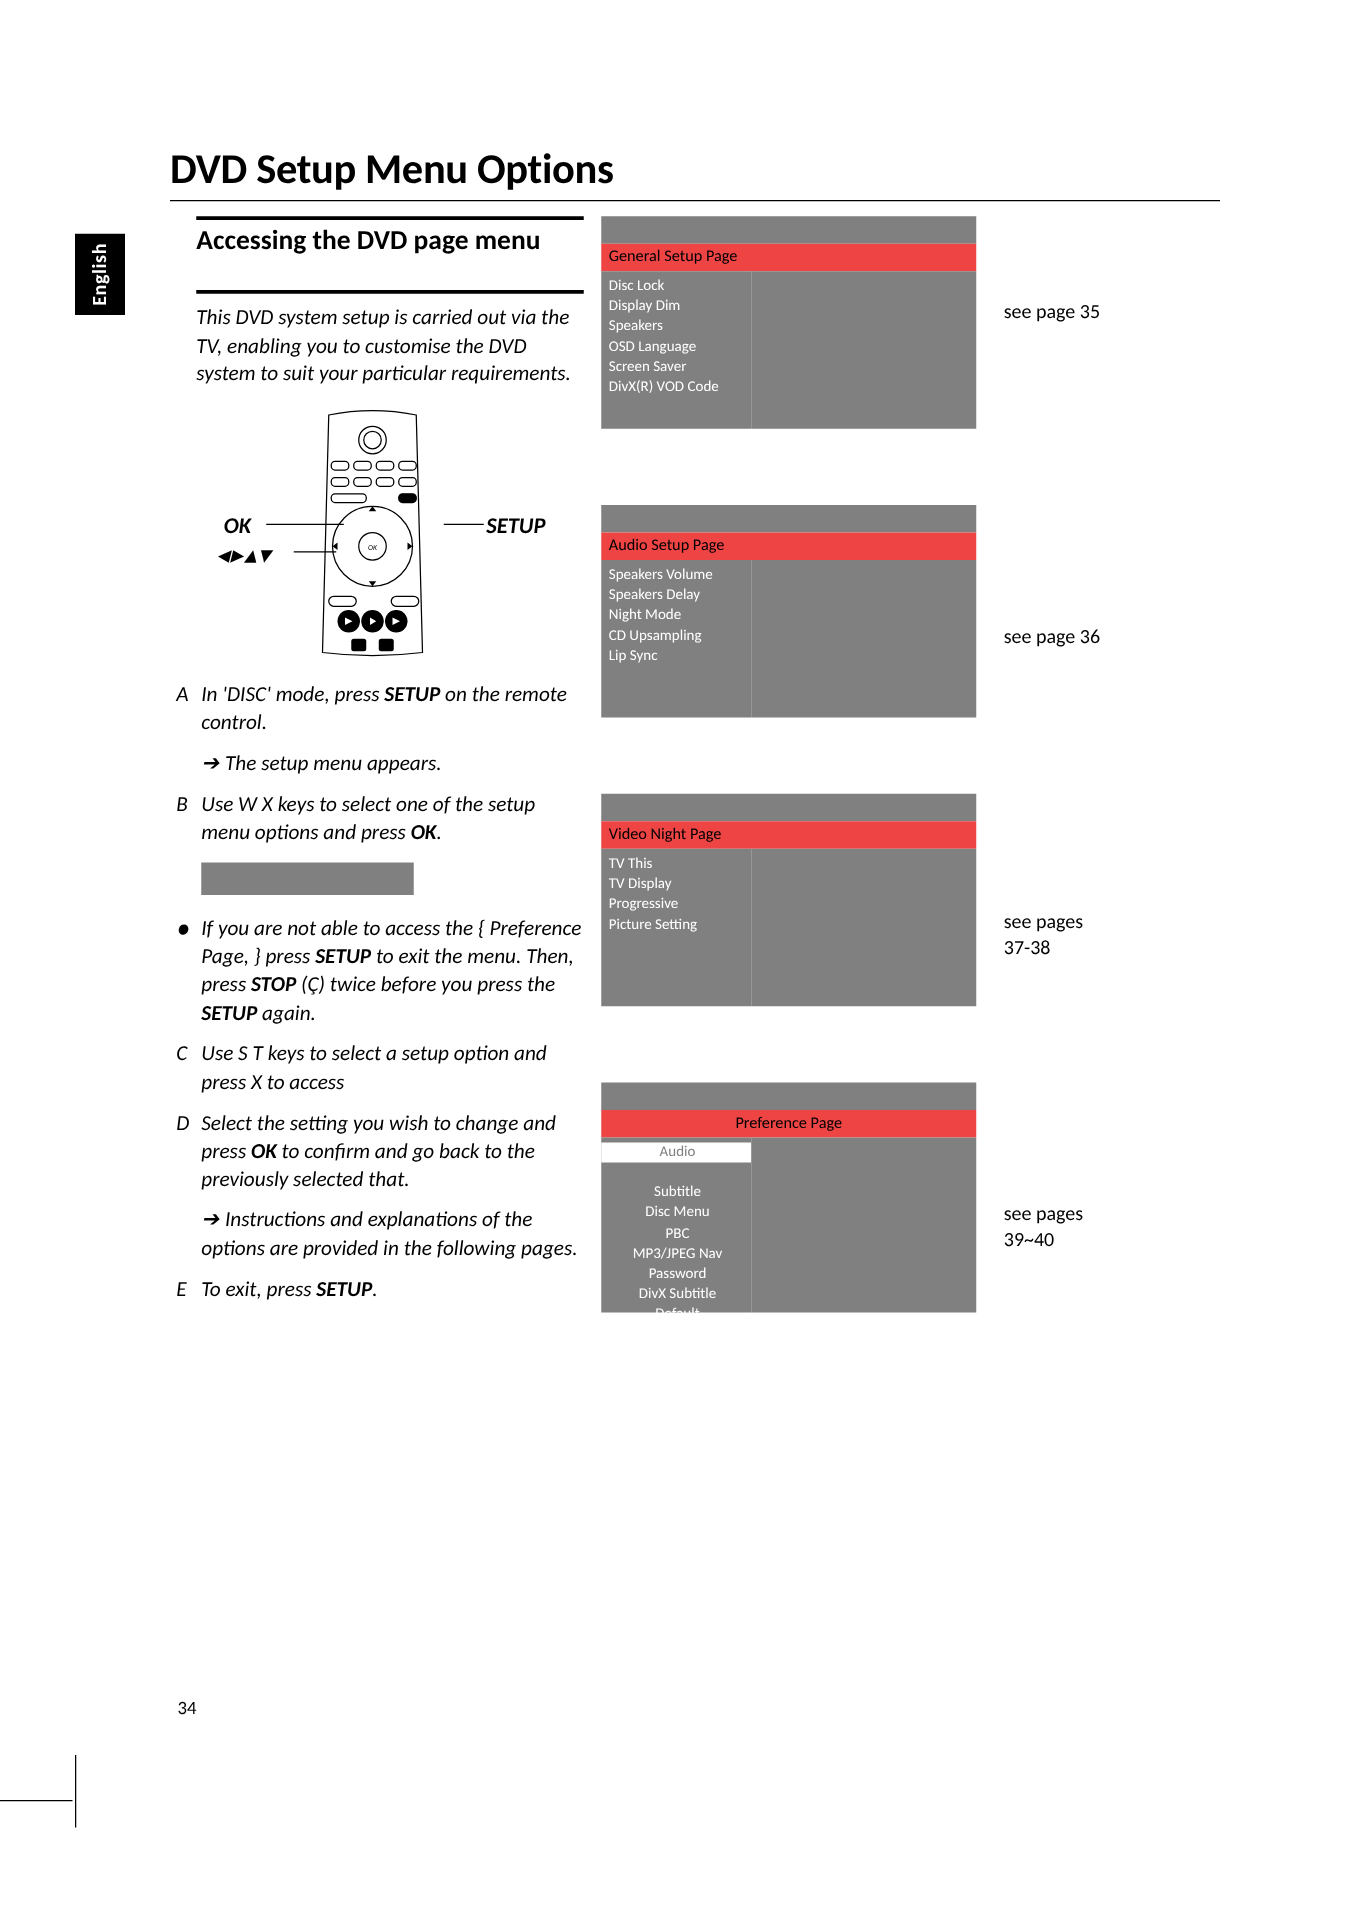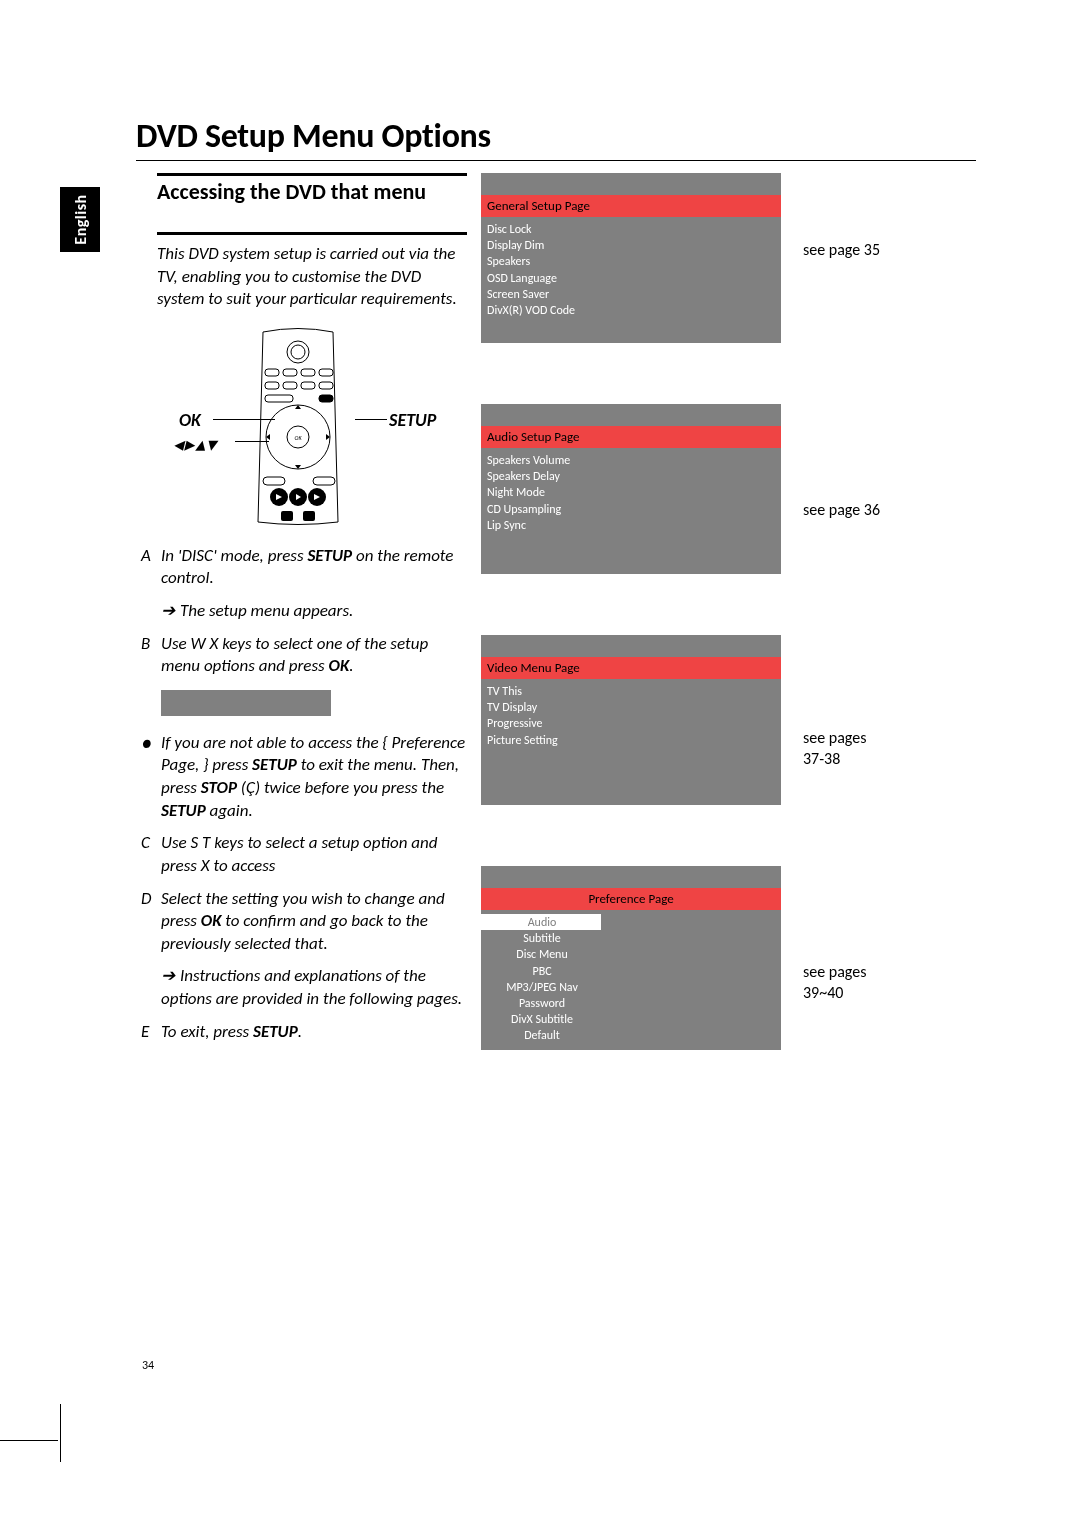--- a/index.html
+++ b/index.html
@@ -33,31 +33,31 @@
   .remote-svg { position: absolute; left: 102px; top: 0; }
   .label-ok { position: absolute; left: 38px; top: 82px; font-weight: bold; font-size: 18px; }
   .label-ok-line { position: absolute; left: 72px; top: 92px; width: 62px; height: 1px; background: #000; }
   .label-dirs { position: absolute; left: 32px; top: 104px; font-size: 20px; font-family: Arial, sans-serif; letter-spacing: 1px; }
   .label-dirs-line { position: absolute; left: 94px; top: 114px; width: 34px; height: 1px; background: #000; }
   .label-setup { position: absolute; left: 248px; top: 82px; font-weight: bold; font-size: 18px; }
   .label-setup-line { position: absolute; left: 214px; top: 92px; width: 32px; height: 1px; background: #000; }
 
   .mystery-box { width: 170px; height: 26px; background: #808080; margin: 12px 0 16px 20px; }
 
-  .page-num { position: absolute; left: 142px; top: 1358px; font-size: 12px; }
+  .page-num { position: absolute; left: 142px; top: 1358px; font-size: 15px; }
 
   
   .panel { position: absolute; width: 300px; }
   .panel .top-edge { height: 22px; background: #808080; }
   .panel .header-row { height: 22px; background: #808080; display: flex; }
   .panel .header-row .tab { background: #ef4444; color: #000; font-size: 13px; padding: 3px 6px 0 6px; height: 22px; flex: 1; border-right: 0; }
   .panel .body-row { display: flex; height: 126px; }
   .panel .body-row .items { width: 120px; background: #808080; color: #fff; font-size: 12px; line-height: 1.35; padding: 4px 4px 0 6px; }
   .panel .body-row .items span { display: block; white-space: nowrap; }
-  .panel .body-row .items .hilite { background: #fff; color: #808080; margin: 0 -4px 0 -6px; padding: 0 4px 0 6px; }
+  .panel .body-row .items .hilite { background: #fff; color: #808080; margin: 0 -4px 16px -6px; padding: 0 4px 0 6px; }
   .panel .body-row .space { flex: 1; background: #808080; }
 
   .panel-note { position: absolute; font-size: 16px; line-height: 1.3; }
 
   b { font-weight: bold; }
 </style>
 </head>
 <body>
 
 <div class="page">
@@ -65,21 +65,21 @@
   <div class="crop-left-h"></div>
 
   <div class="lang-tab">
       <span>English</span>
     </div>
 
   <div class="title">DVD Setup Menu Options</div>
   <div class="title-rule"></div>
 
   <div class="subtitle-rule-top"></div>
-  <div class="subtitle">Accessing the DVD that menu</div>
+  <div class="subtitle">Accessing the DVD page menu</div>
   <div class="subtitle-rule-bot"></div>
 
   <div class="body-left">
     <p class="intro">This DVD system setup is carried out via the TV, enabling you to customise the DVD system to suit your particular requirements.</p>
 
     <div class="remote-box">
       <svg class="remote-svg" width="110" height="200" viewBox="0 0 110 200">
         <path d="M20 5 Q55 -2 90 5 L95 195 Q55 200 15 195 Z" fill="#fff" stroke="#000" stroke-width="1"></path>
         <circle cx="55" cy="25" r="11" fill="none" stroke="#000" stroke-width="1"></circle>
         <circle cx="55" cy="25" r="7" fill="none" stroke="#000" stroke-width="1"></circle>
@@ -190,21 +190,21 @@
         <span>Lip Sync</span>
       </div>
       <div class="space"></div>
     </div>
   </div>
   <div class="panel-note" style="left:803px; top:500px;">see page 36</div>
 
   <div class="panel" style="left:481px; top:635px;">
     <div class="top-edge"></div>
     <div class="header-row">
-      <div class="tab">Video Menu Page</div>
+      <div class="tab">Video Night Page</div>
     </div>
     <div class="body-row">
       <div class="items">
         <span>TV This</span>
         <span>TV Display</span>
         <span>Progressive</span>
         <span>Picture Setting</span>
       </div>
       <div class="space"></div>
     </div>

